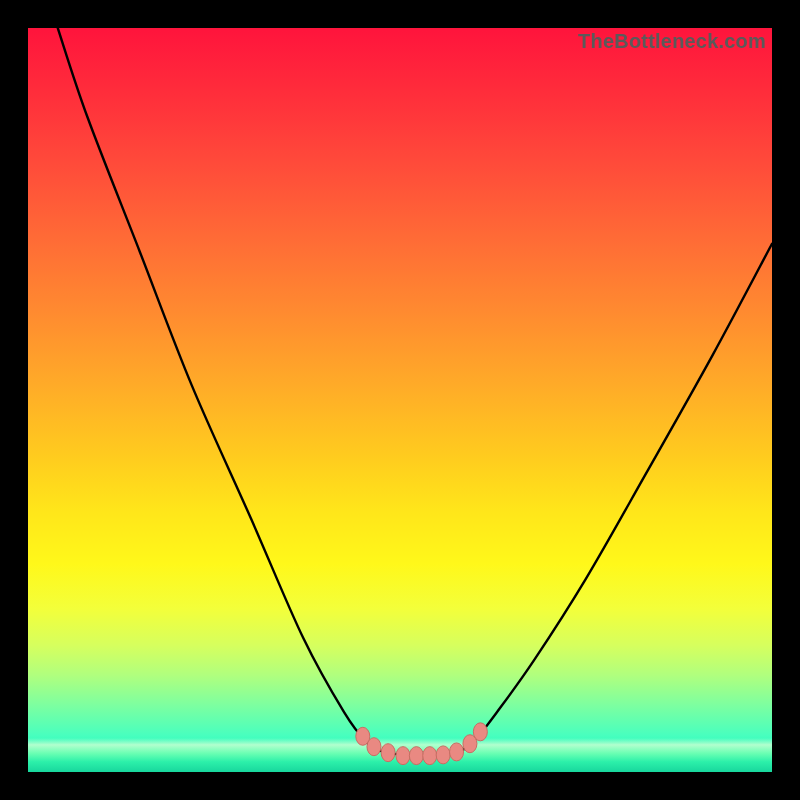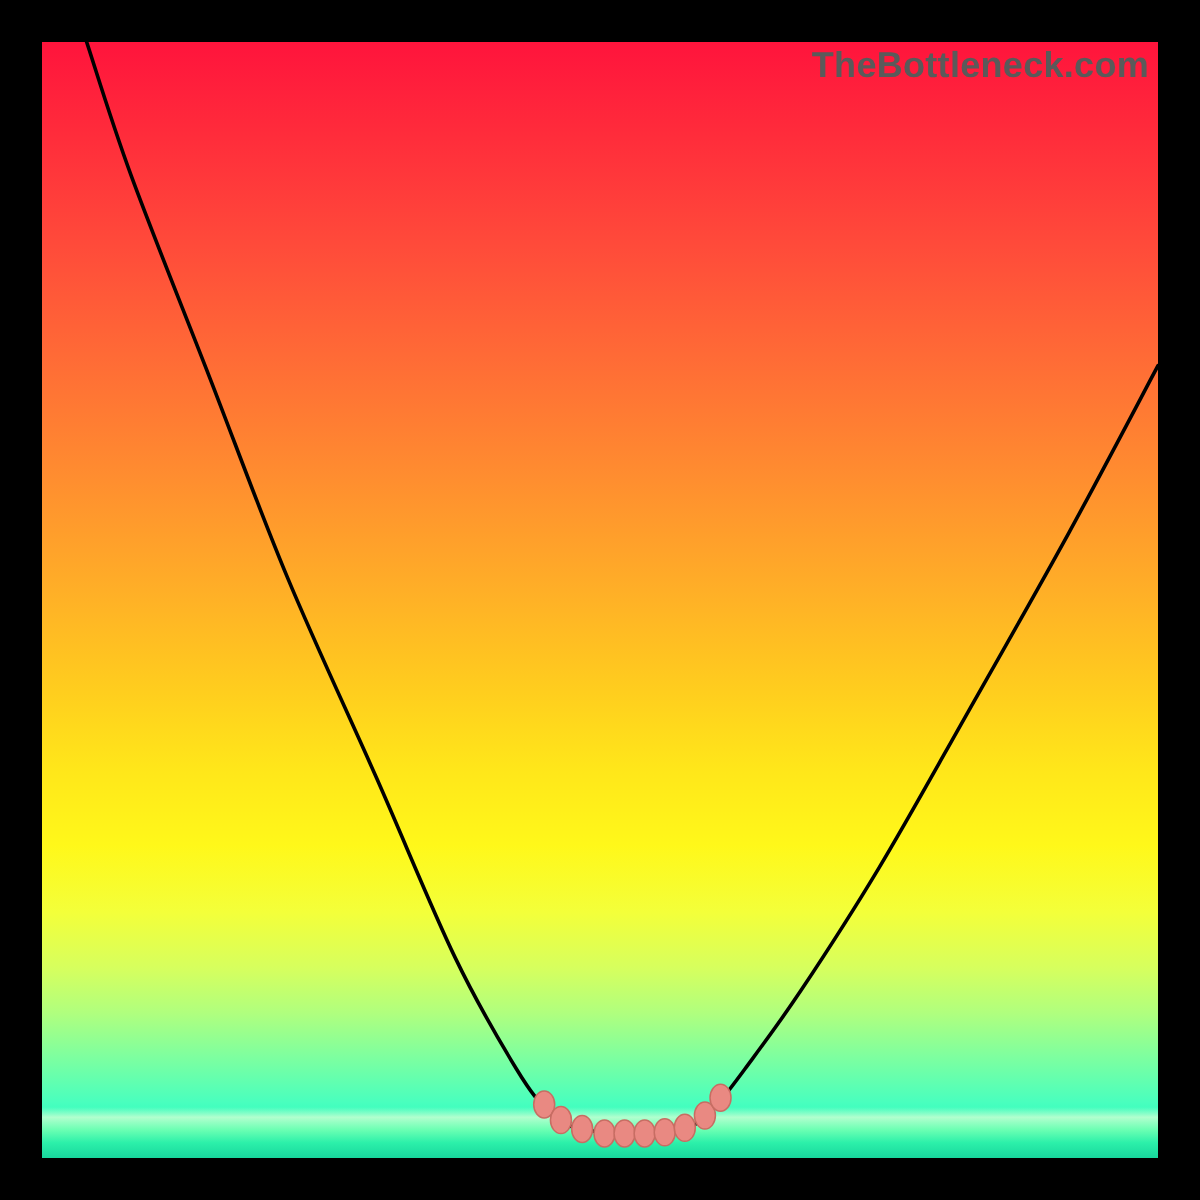--- a/index.html
+++ b/index.html
@@ -63,21 +63,21 @@
       #2df0a9 70%,
       #18d79d 100%
     );
     opacity: 0.95;
   }
   .watermark {
     position: absolute;
     top: 30px;
     right: 34px;
     font-family: Arial, Helvetica, sans-serif;
-    font-size: 24px;
+    font-size: 20px;
     font-weight: 600;
     color: #5a5a5a;
     letter-spacing: 0.2px;
     user-select: none;
   }
   svg.curve {
     position: absolute;
     inset: 0;
     width: 100%;
     height: 100%;

